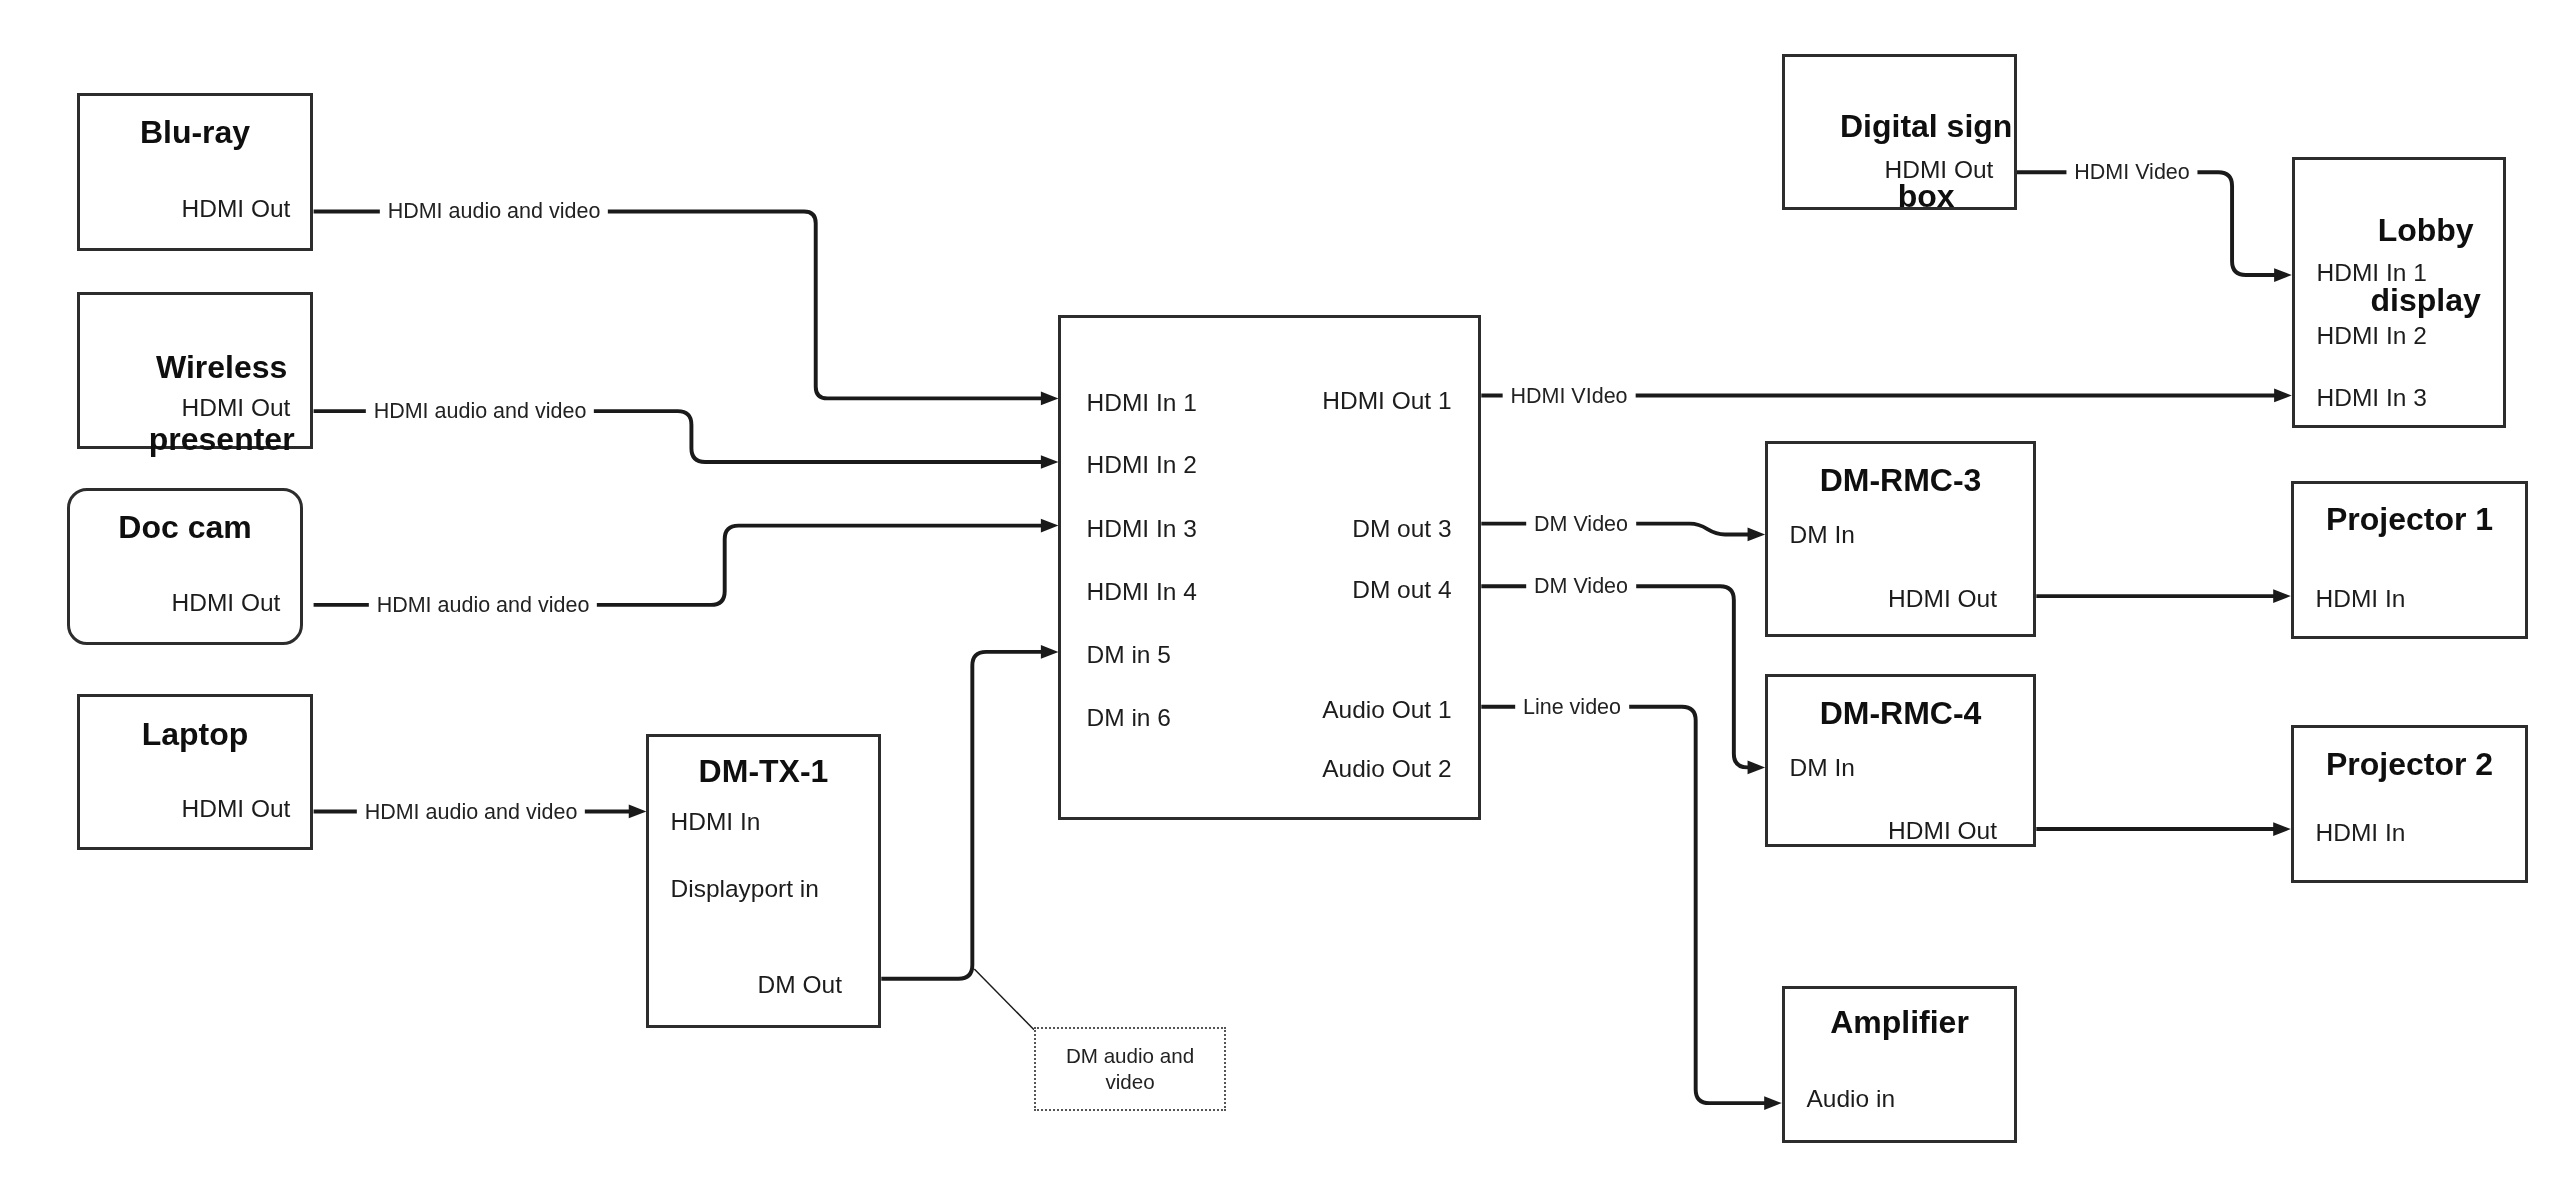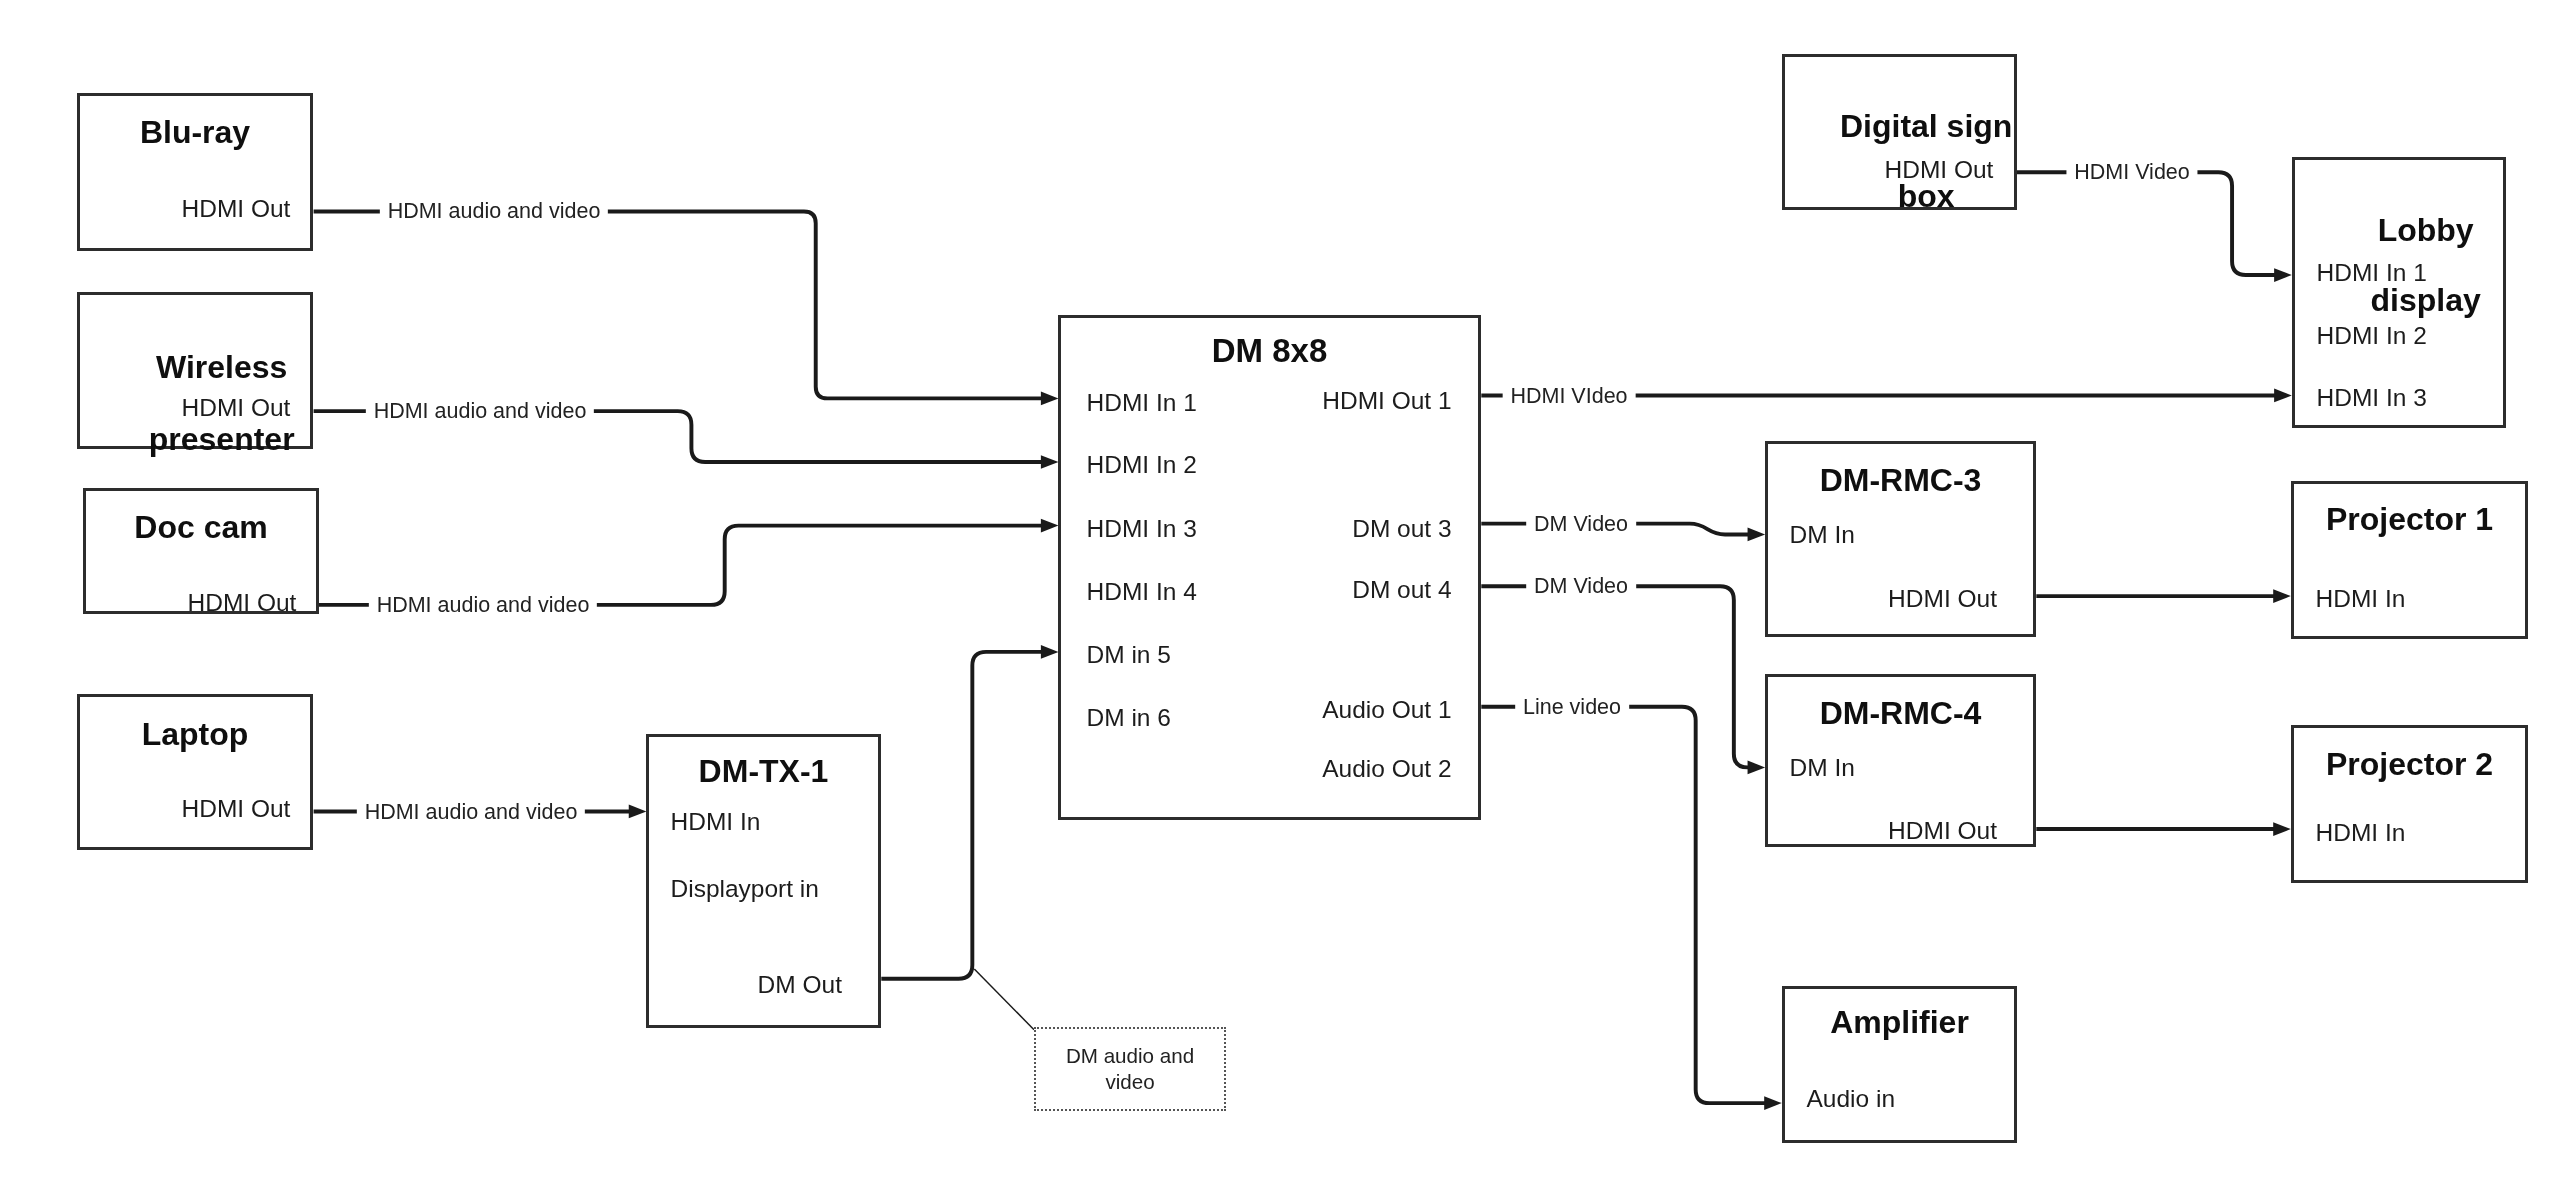--- a/index.html
+++ b/index.html
@@ -63,39 +63,38 @@
   </div>
 
   <div class="node" style="left:77px;top:292px;width:236px;height:157px;">
     <div class="title" style="top:17.6px;">
       <span>Wireless</span><br>
       <span>presenter</span>
     </div>
     <div class="port r" style="top:95px;padding-right:19.6px;">HDMI Out</div>
   </div>
 
-  <div class="node" style="left:83px;top:488px;width:236px;height:126px;">
+  <div class="node" style="left:67px;top:488px;width:236px;height:157px;border-radius:20px;">
     <div class="title" style="top:17.6px;">Doc cam</div>
     <div class="port r" style="top:94px;padding-right:19.6px;">HDMI Out</div>
   </div>
 
   <div class="node" style="left:77px;top:694px;width:236px;height:156px;">
     <div class="title" style="top:18.6px;">Laptop</div>
     <div class="port r" style="top:94px;padding-right:19.6px;">HDMI Out</div>
   </div>
 
   <div class="node" style="left:646px;top:734px;width:235px;height:294px;">
     <div class="title" style="top:15.7px;">DM-TX-1</div>
     <div class="port l" style="top:67px;">HDMI In</div>
     <div class="port l" style="top:134px;">Displayport in</div>
     <div class="port r" style="top:230px;padding-right:36px;">DM Out</div>
   </div>
 
   <div class="node" style="left:1058px;top:315px;width:423px;height:505px;">
-    <div class="title" style="top:14.7px;font-size:33px;">DM 8x8</div>
     <div class="port l" style="top:67px;padding-left:25.5px;">HDMI In 1</div>
     <div class="port l" style="top:129px;padding-left:25.5px;">HDMI In 2</div>
     <div class="port l" style="top:193px;padding-left:25.5px;">HDMI In 3</div>
     <div class="port l" style="top:256px;padding-left:25.5px;">HDMI In 4</div>
     <div class="port l" style="top:319px;padding-left:25.5px;">DM in 5</div>
     <div class="port l" style="top:382px;padding-left:25.5px;">DM in 6</div>
     <div class="port r" style="top:65px;">HDMI Out 1</div>
     <div class="port r" style="top:193px;">DM out 3</div>
     <div class="port r" style="top:254px;">DM out 4</div>
     <div class="port r" style="top:374px;padding-left:6px;">Audio Out 1</div>

